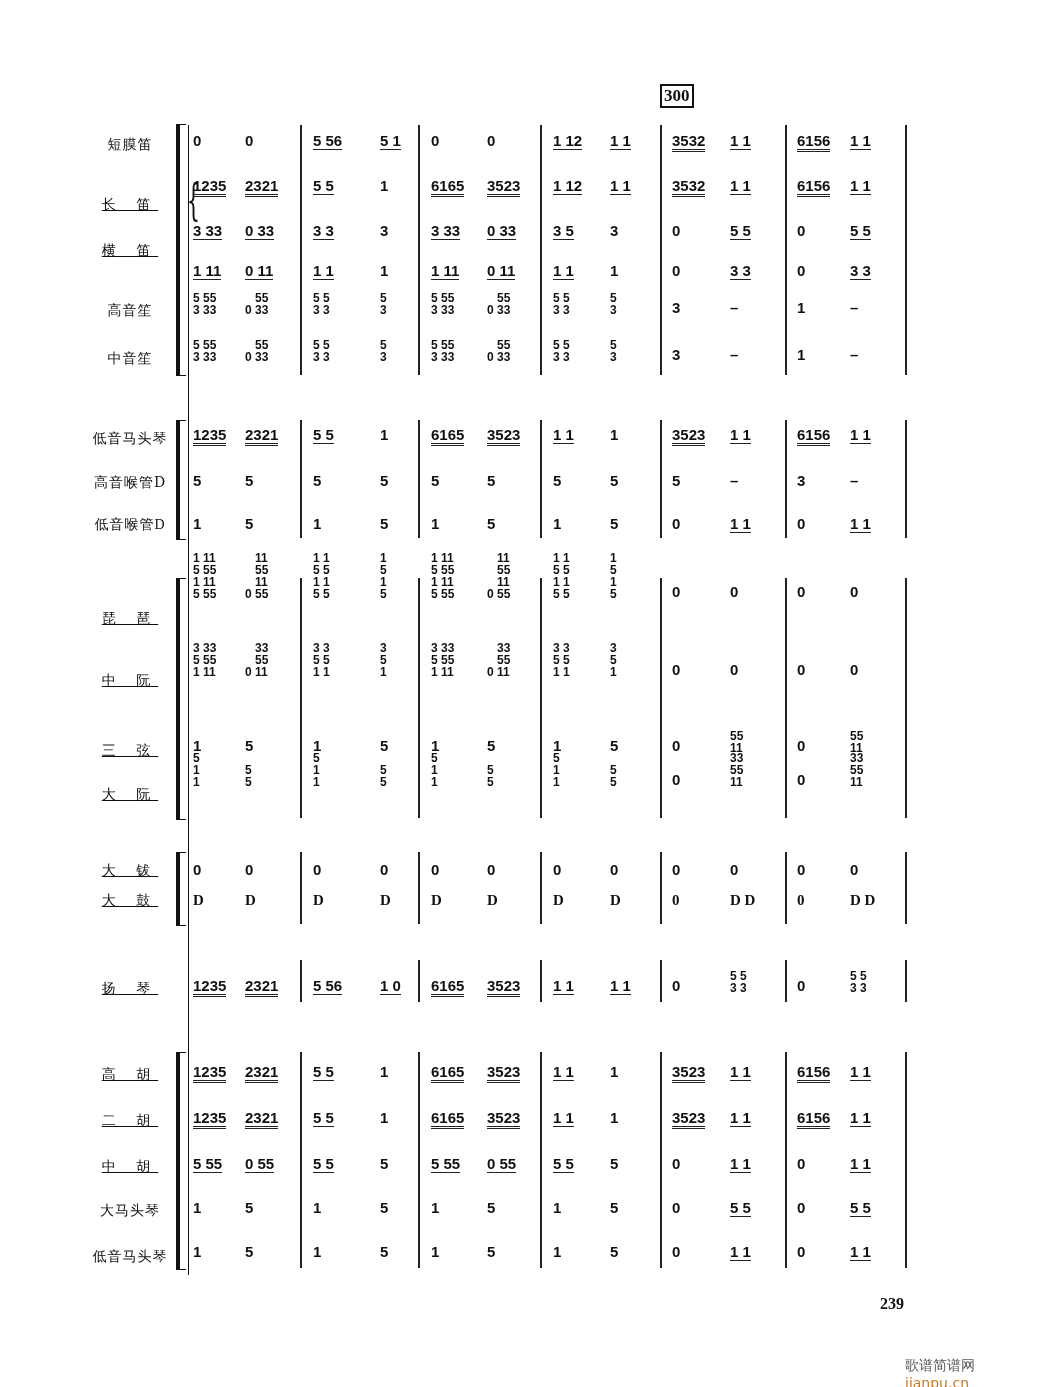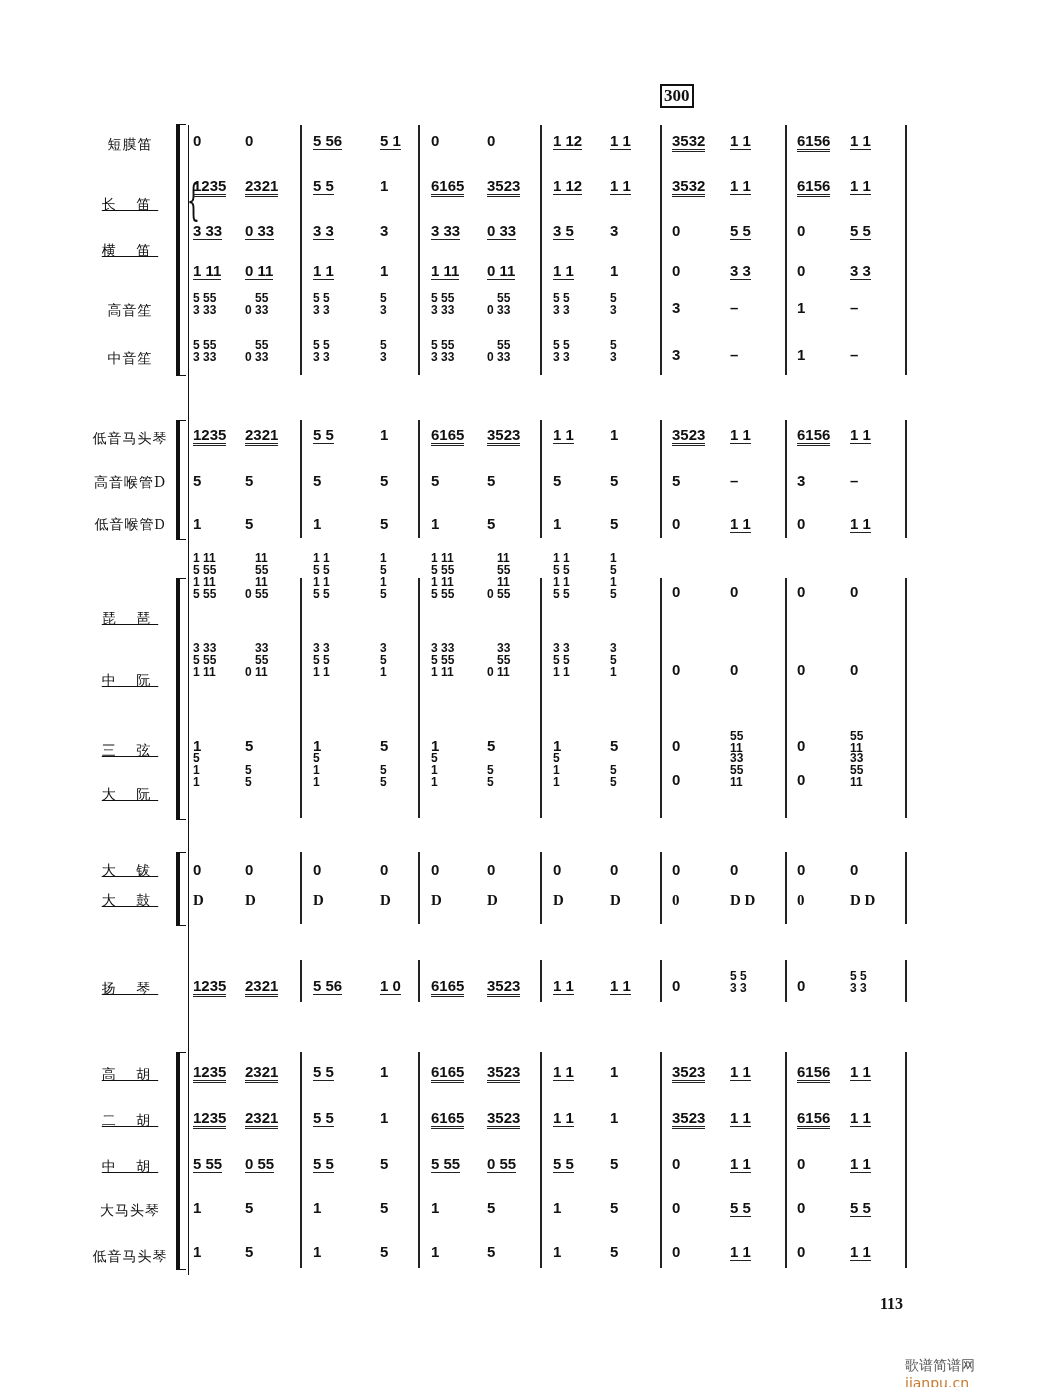--- a/index.html
+++ b/index.html
@@ -421,18 +421,18 @@
       <div class="cell" style="left: 431px; top: 1244px;">1</div>
       <div class="cell" style="left: 487px; top: 1244px;">5</div>
       <div class="cell" style="left: 553px; top: 1244px;">1</div>
       <div class="cell" style="left: 610px; top: 1244px;">5</div>
       <div class="cell" style="left: 672px; top: 1244px;">0</div>
       <div class="cell ul" style="left: 730px; top: 1244px;">1 1</div>
       <div class="cell" style="left: 797px; top: 1244px;">0</div>
       <div class="cell ul" style="left: 850px; top: 1244px;">1 1</div>
     </div>
 
-  <div class="pagenum">113</div>
+  <div class="pagenum">239</div>
   <div class="watermark">
     <span>歌谱简谱网</span>
     <span class="en">jianpu.cn</span>
   </div>
 </div>
 
 </body></html>

